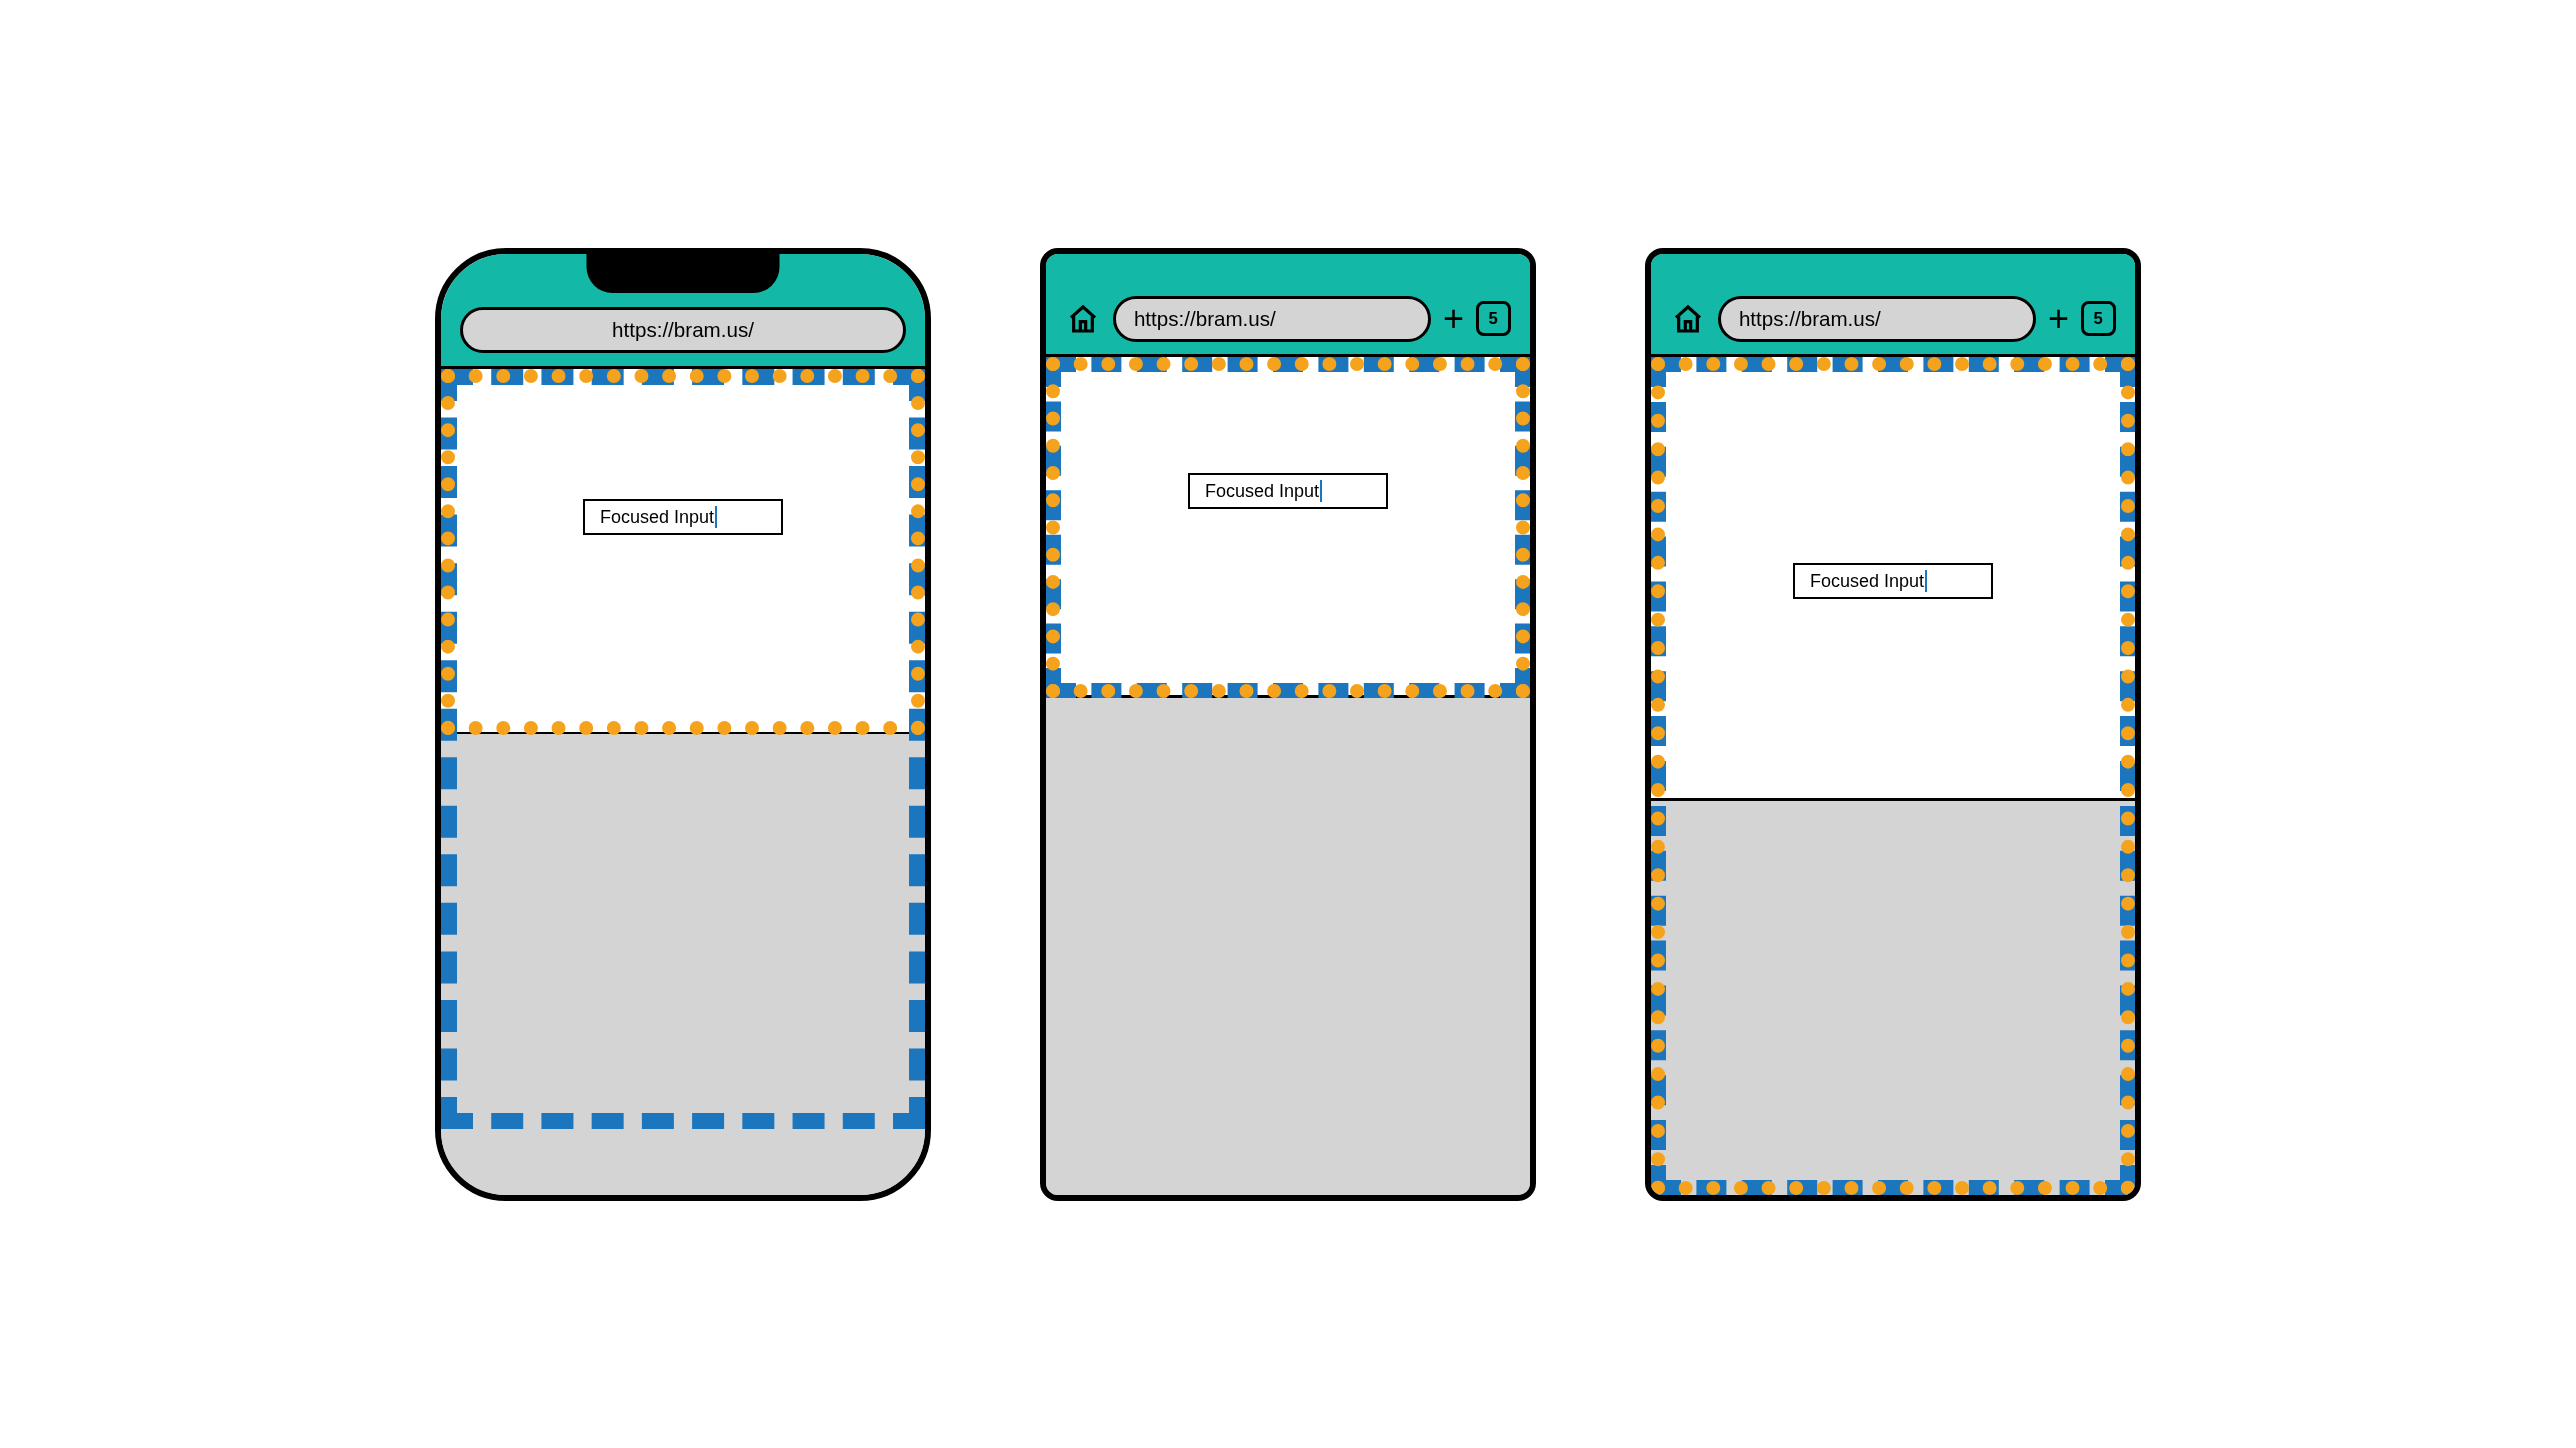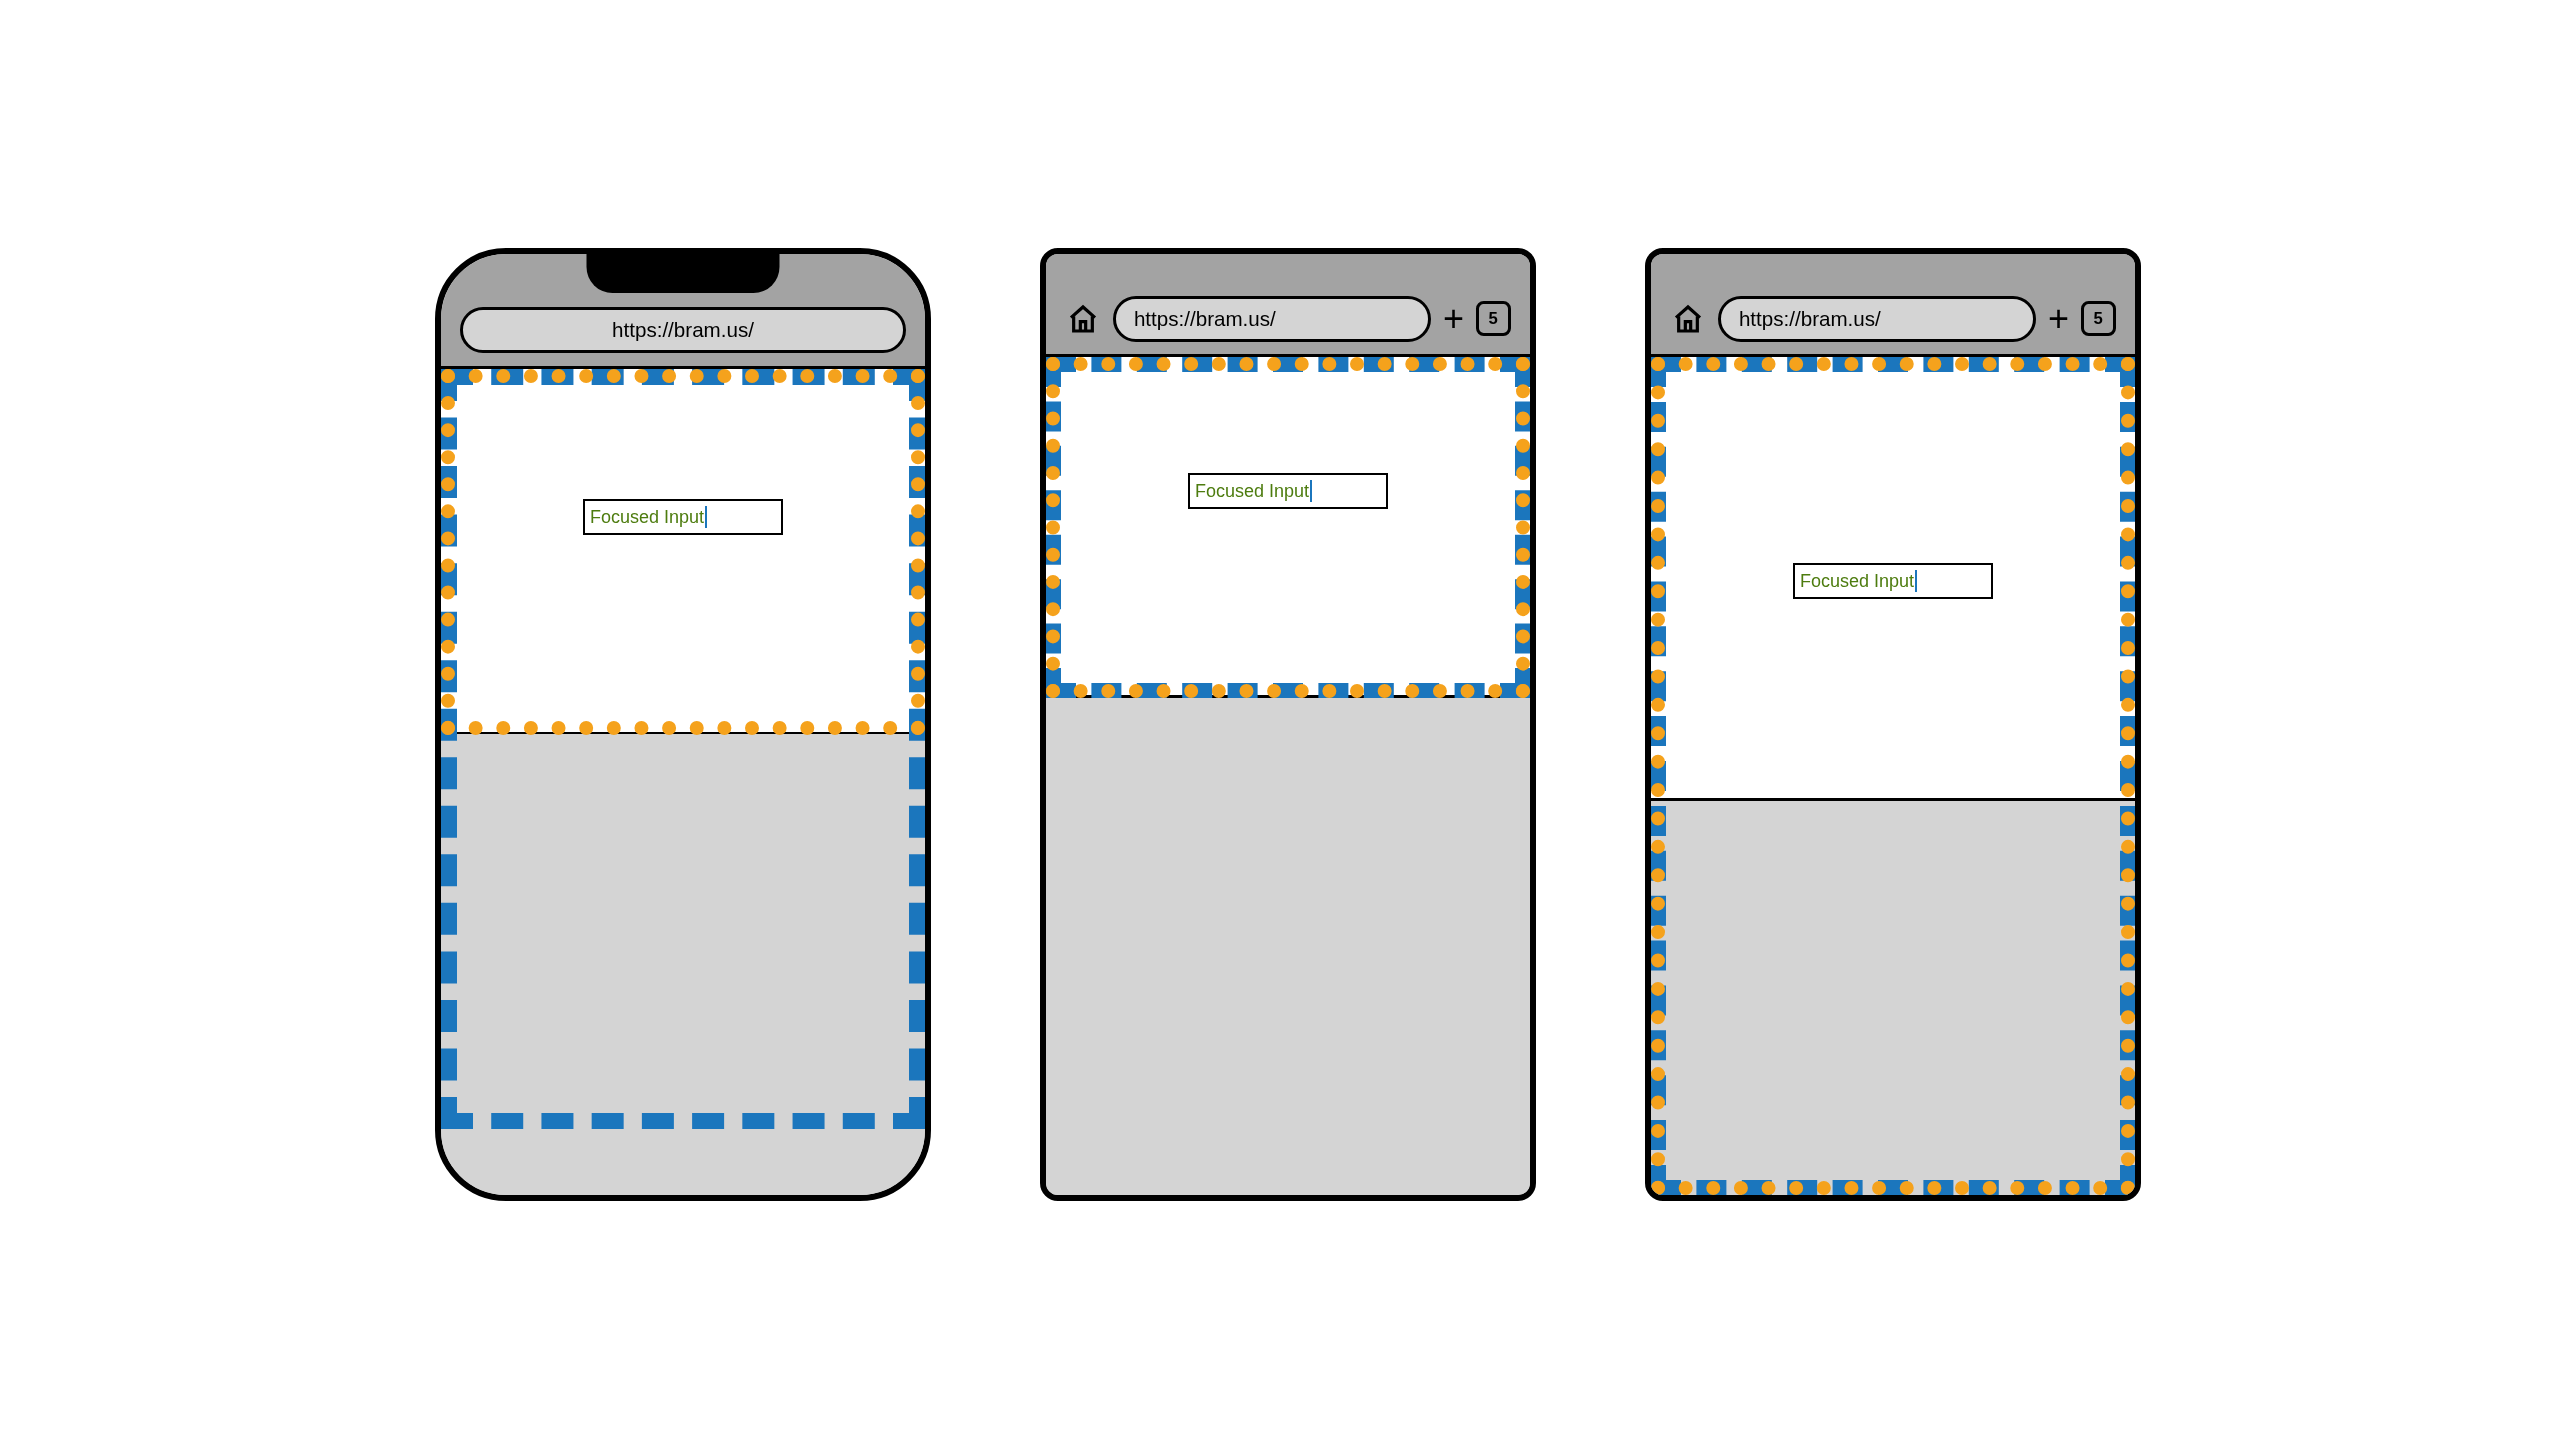--- a/index.html
+++ b/index.html
@@ -53,21 +53,21 @@
   .statusbar .time { }
   .statusbar .battery {
     margin-left: auto;
   }
   .battery svg { display: block; }
 
   
   .chrome {
     position: absolute;
     top: 0; left: 0; right: 0;
-    background: #a3a3a3;
+    background: #14b8a6;
     border-bottom: 3.2px solid #000;
     display: flex;
     align-items: center;
     padding: 41px 19.3px 11.6px 19.3px;
     gap: 11.6px;
   }
   .iphone .chrome { padding-top: 52px; }
   .addressbar {
     flex: 1;
     height: 46px;
@@ -135,23 +135,23 @@
   .field {
     position: absolute;
     left: 50%;
     transform: translateX(-50%);
     width: 200px;
     height: 36px;
     border: 2.6px solid #000;
     background: #fff;
     display: flex;
     align-items: center;
-    padding: 0 5px;
+    padding: 0 15px;
     font-size: 18px;
-    color: #4d7c0f;
+    color: #000000;
   }
   .cursor {
     display: inline-block;
     width: 1.9px;
     height: 22px;
     background: #1b76bd;
     margin-left: 1.3px;
   }
 
   

